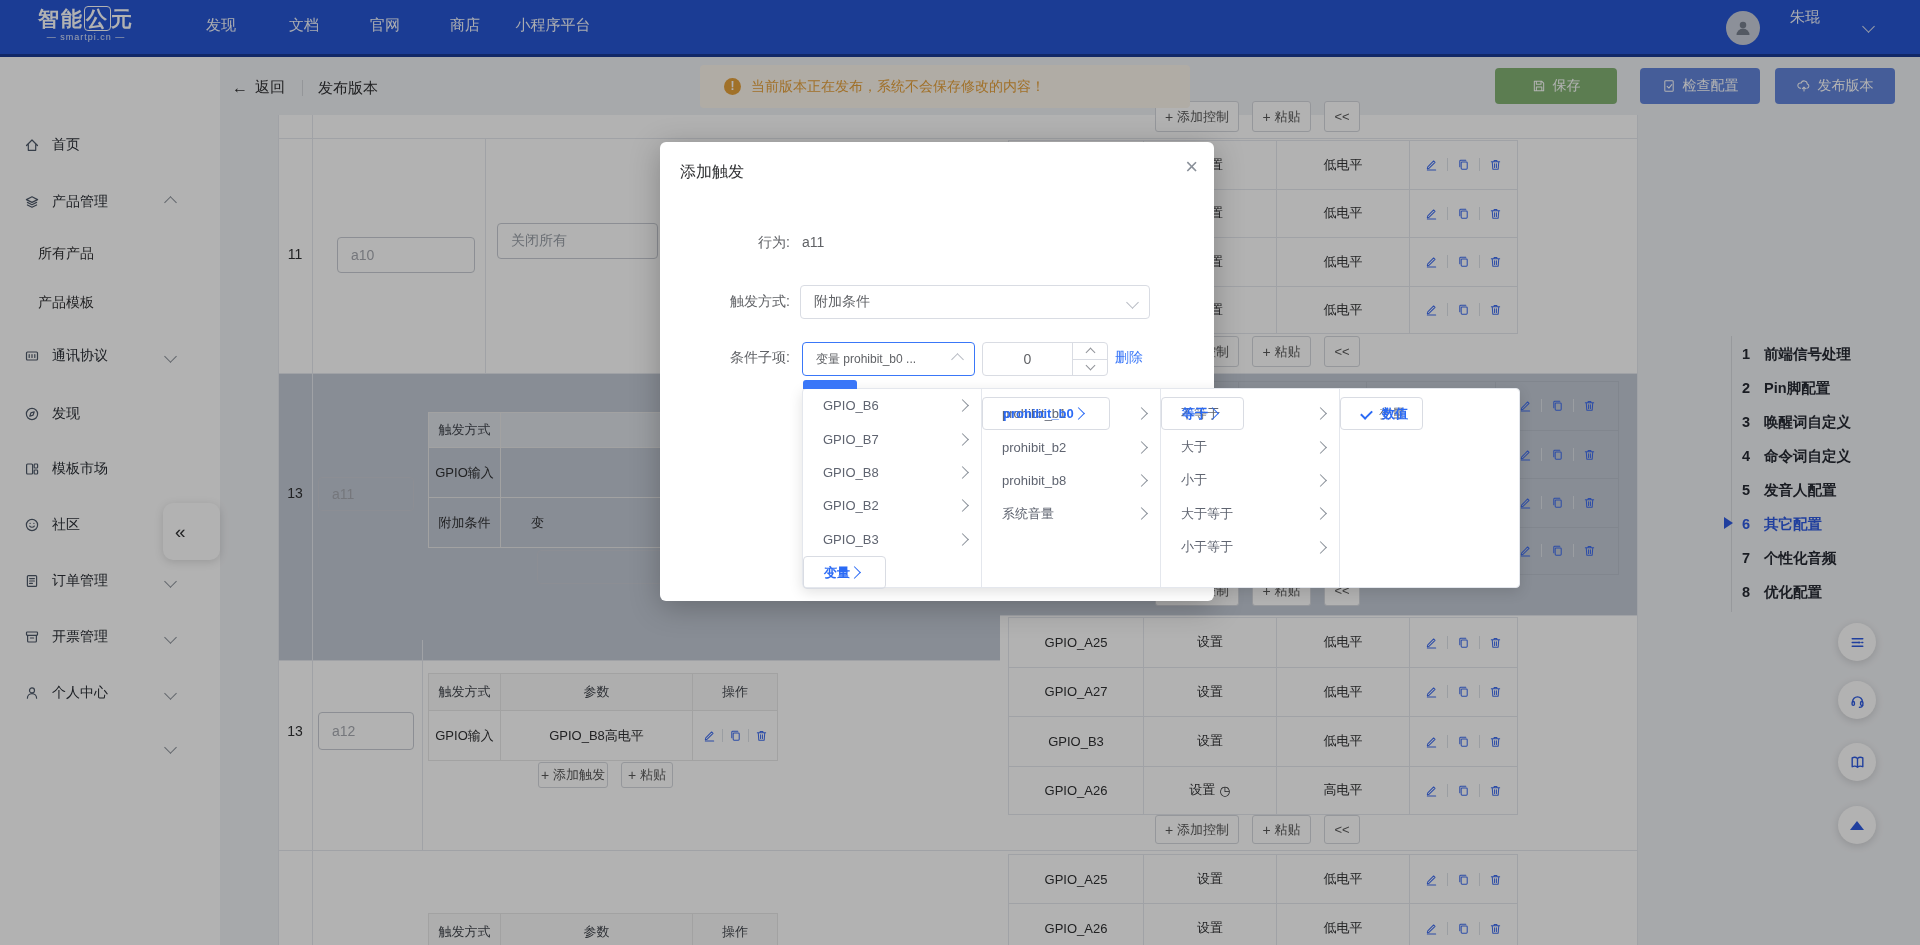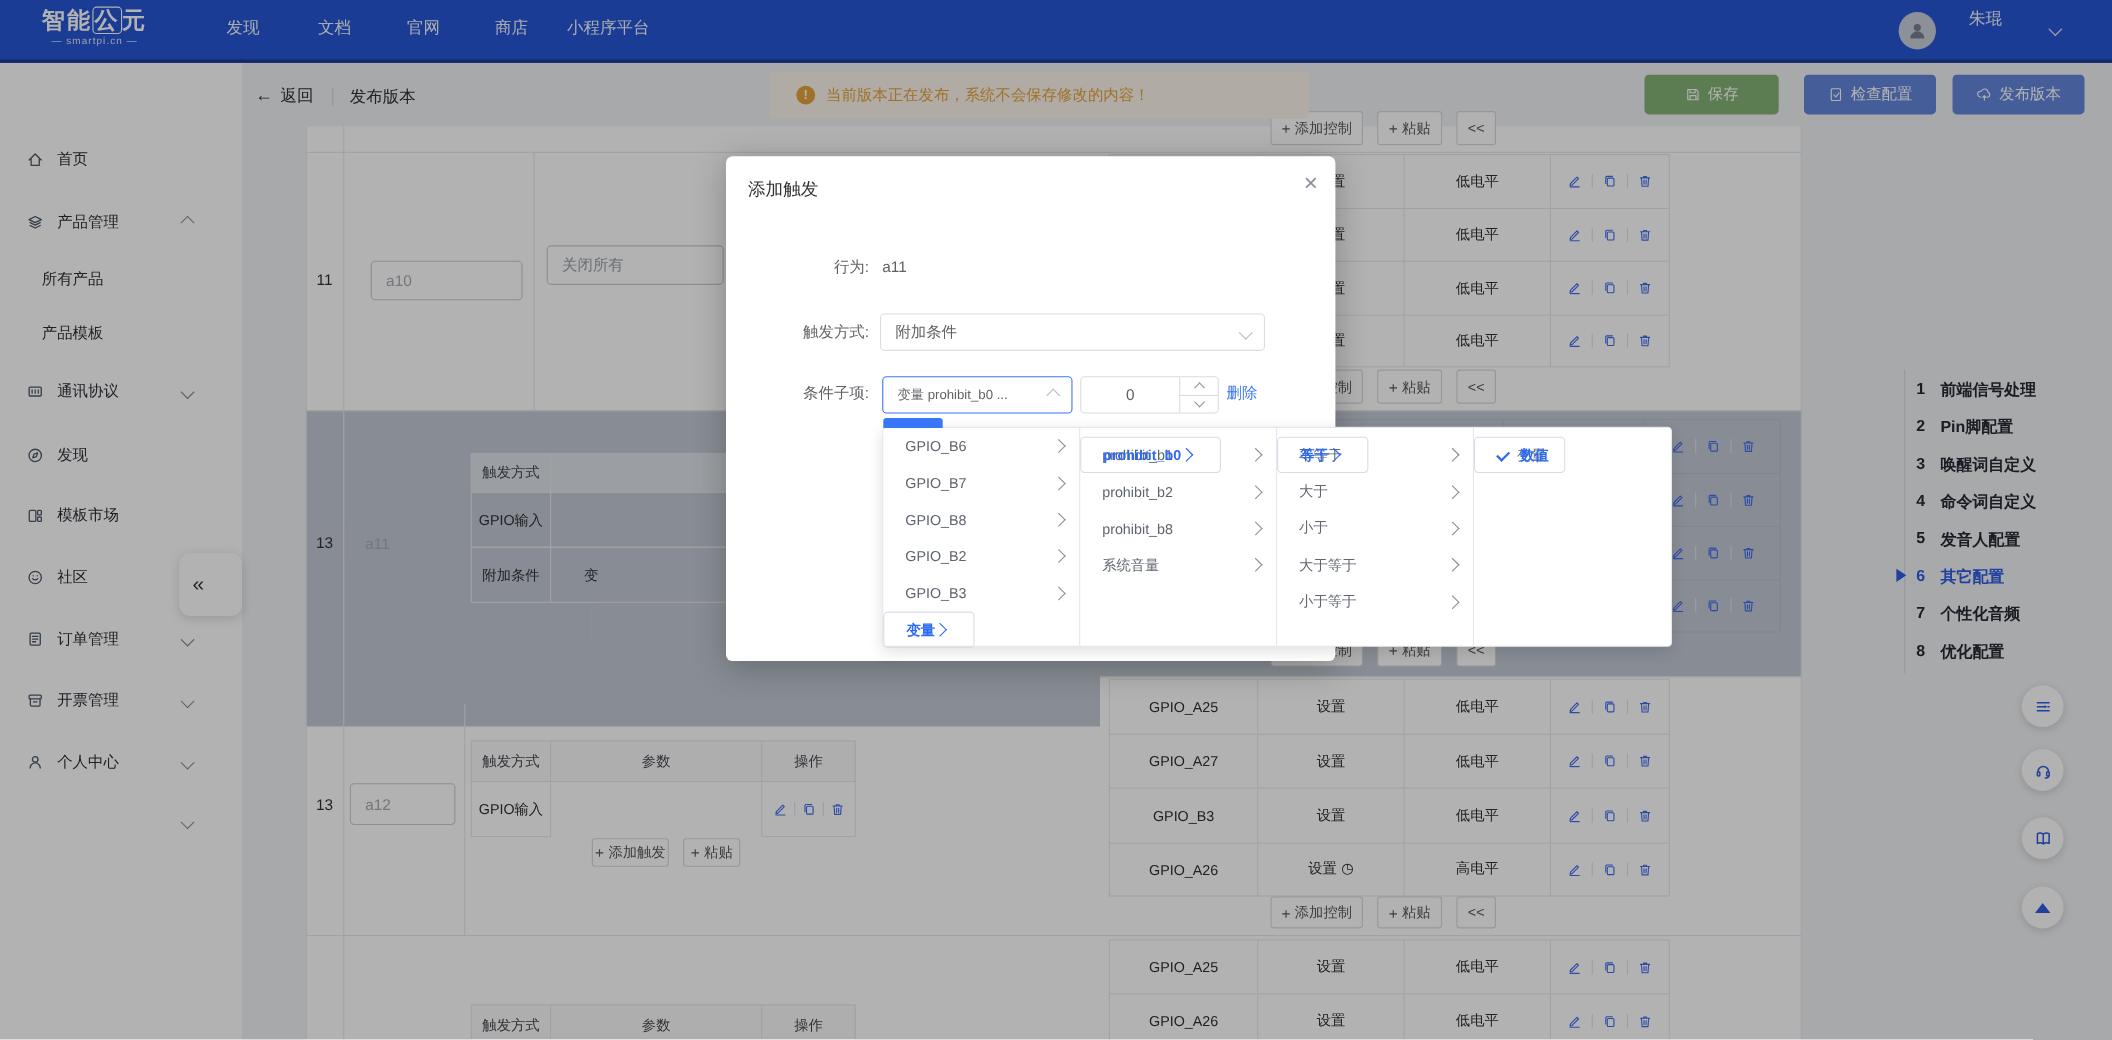--- a/index.html
+++ b/index.html
@@ -297,20 +297,21 @@
       <span>变</span>
     </div>
   <div class="ghost-input" style="left:537px;top:550px;width:240px;height:34px;"></div>
 
   <div class="rownum" style="left:278px;top:723px;">13</div>
   <div class="ghost-input" style="left:318px;top:712px;width:96px;height:38px;">a12</div>
   <div class="inner-tbl-cell hd" style="left:428px;top:673px;width:73px;height:38px;">触发方式</div>
   <div class="inner-tbl-cell hd" style="left:500px;top:673px;width:193px;height:38px;">参数</div>
   <div class="inner-tbl-cell hd" style="left:692px;top:673px;width:86px;height:38px;">操作</div>
   <div class="inner-tbl-cell" style="left:428px;top:710px;width:73px;height:51px;">GPIO输入</div>
+  <div class="inner-tbl-cell" style="left:500px;top:710px;width:193px;height:51px;">GPIO_B8高电平</div>
   <div class="inner-tbl-cell" style="left:692px;top:710px;width:86px;height:51px;">
     <span class="ops" style="gap:6px;">
       <svg width="13" height="13" viewBox="0 0 14 14">
           <path d="M3 9.5 L9.3 3.2 l1.5 1.5 L4.5 11 l-2 .5 z M2.5 12.8 h9"></path>
         </svg>
       <span class="sep"></span>
       <svg width="13" height="13" viewBox="0 0 14 14">
           <rect x="4.5" y="4.2" width="6.5" height="7.8" rx="1"></rect>
           <path d="M3 9.5 V3.5 a1 1 0 0 1 1-1 h5.5"></path>
         </svg>

